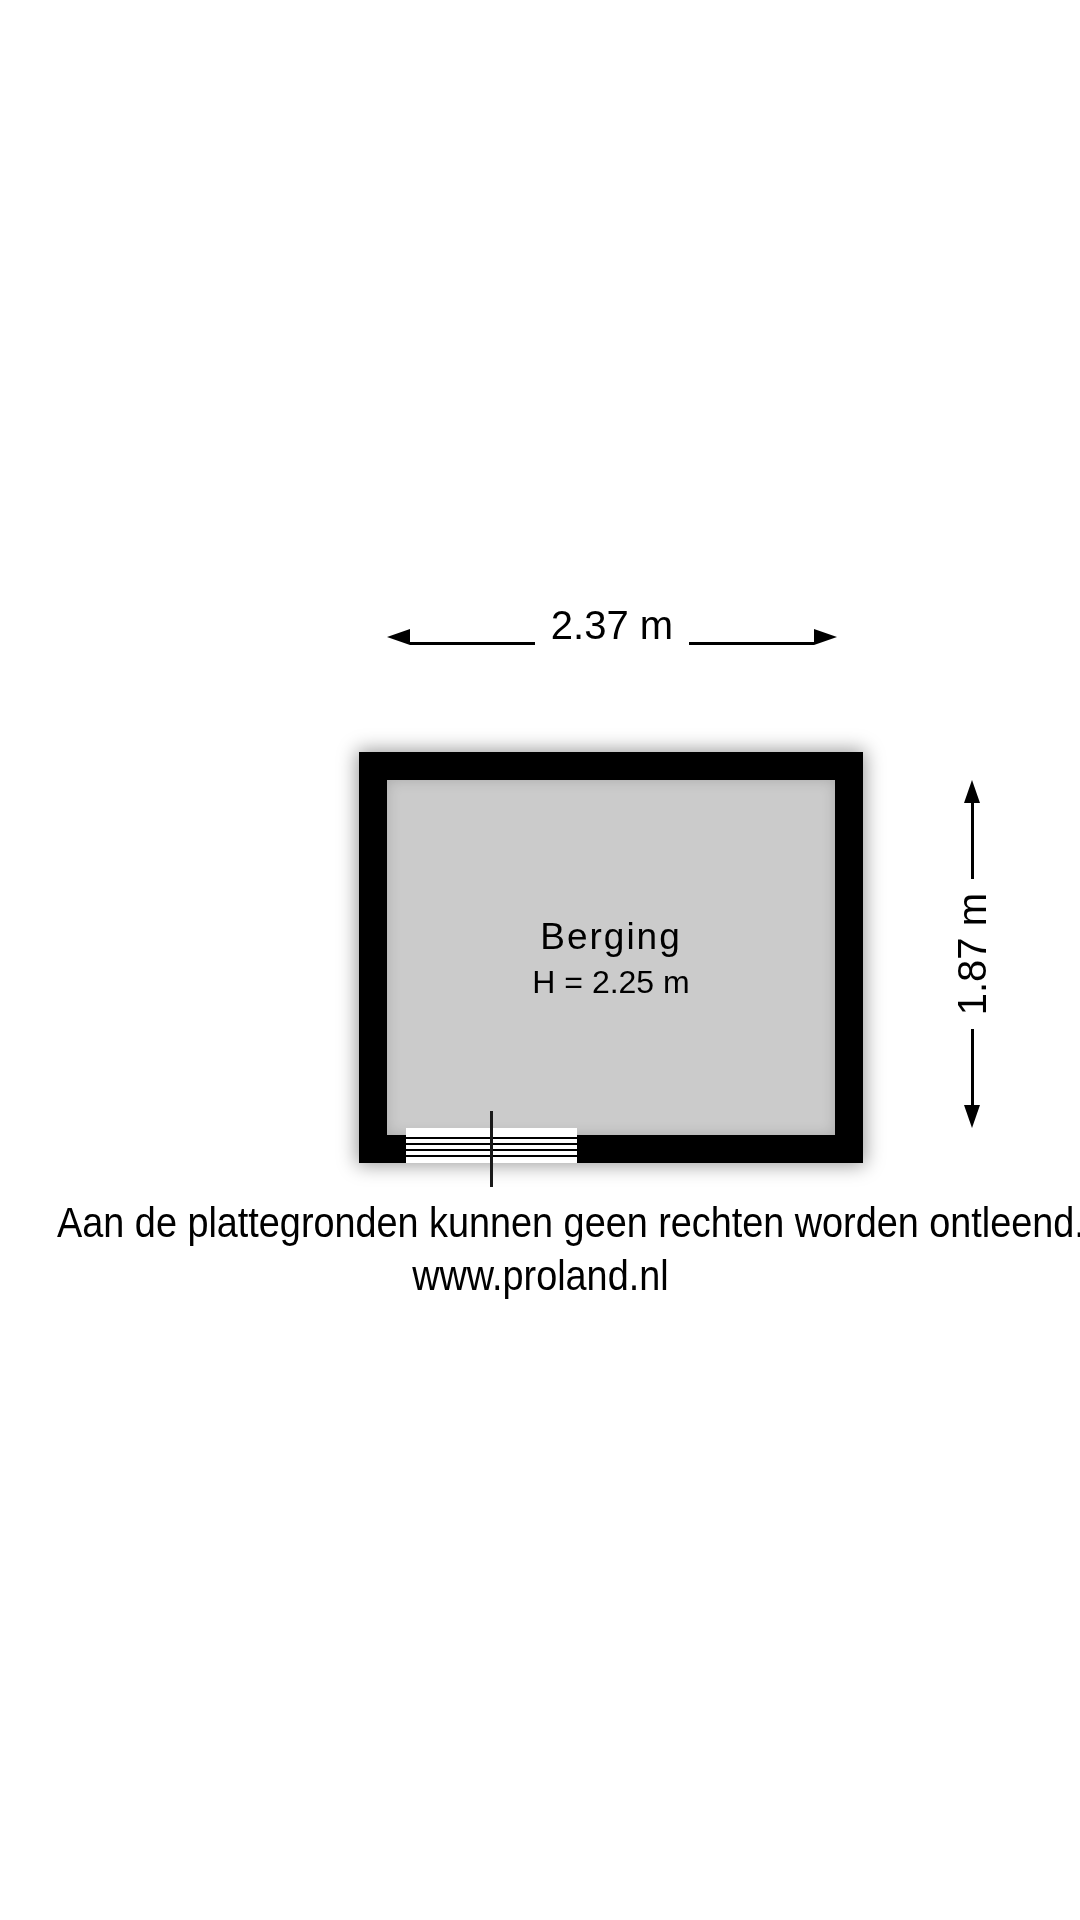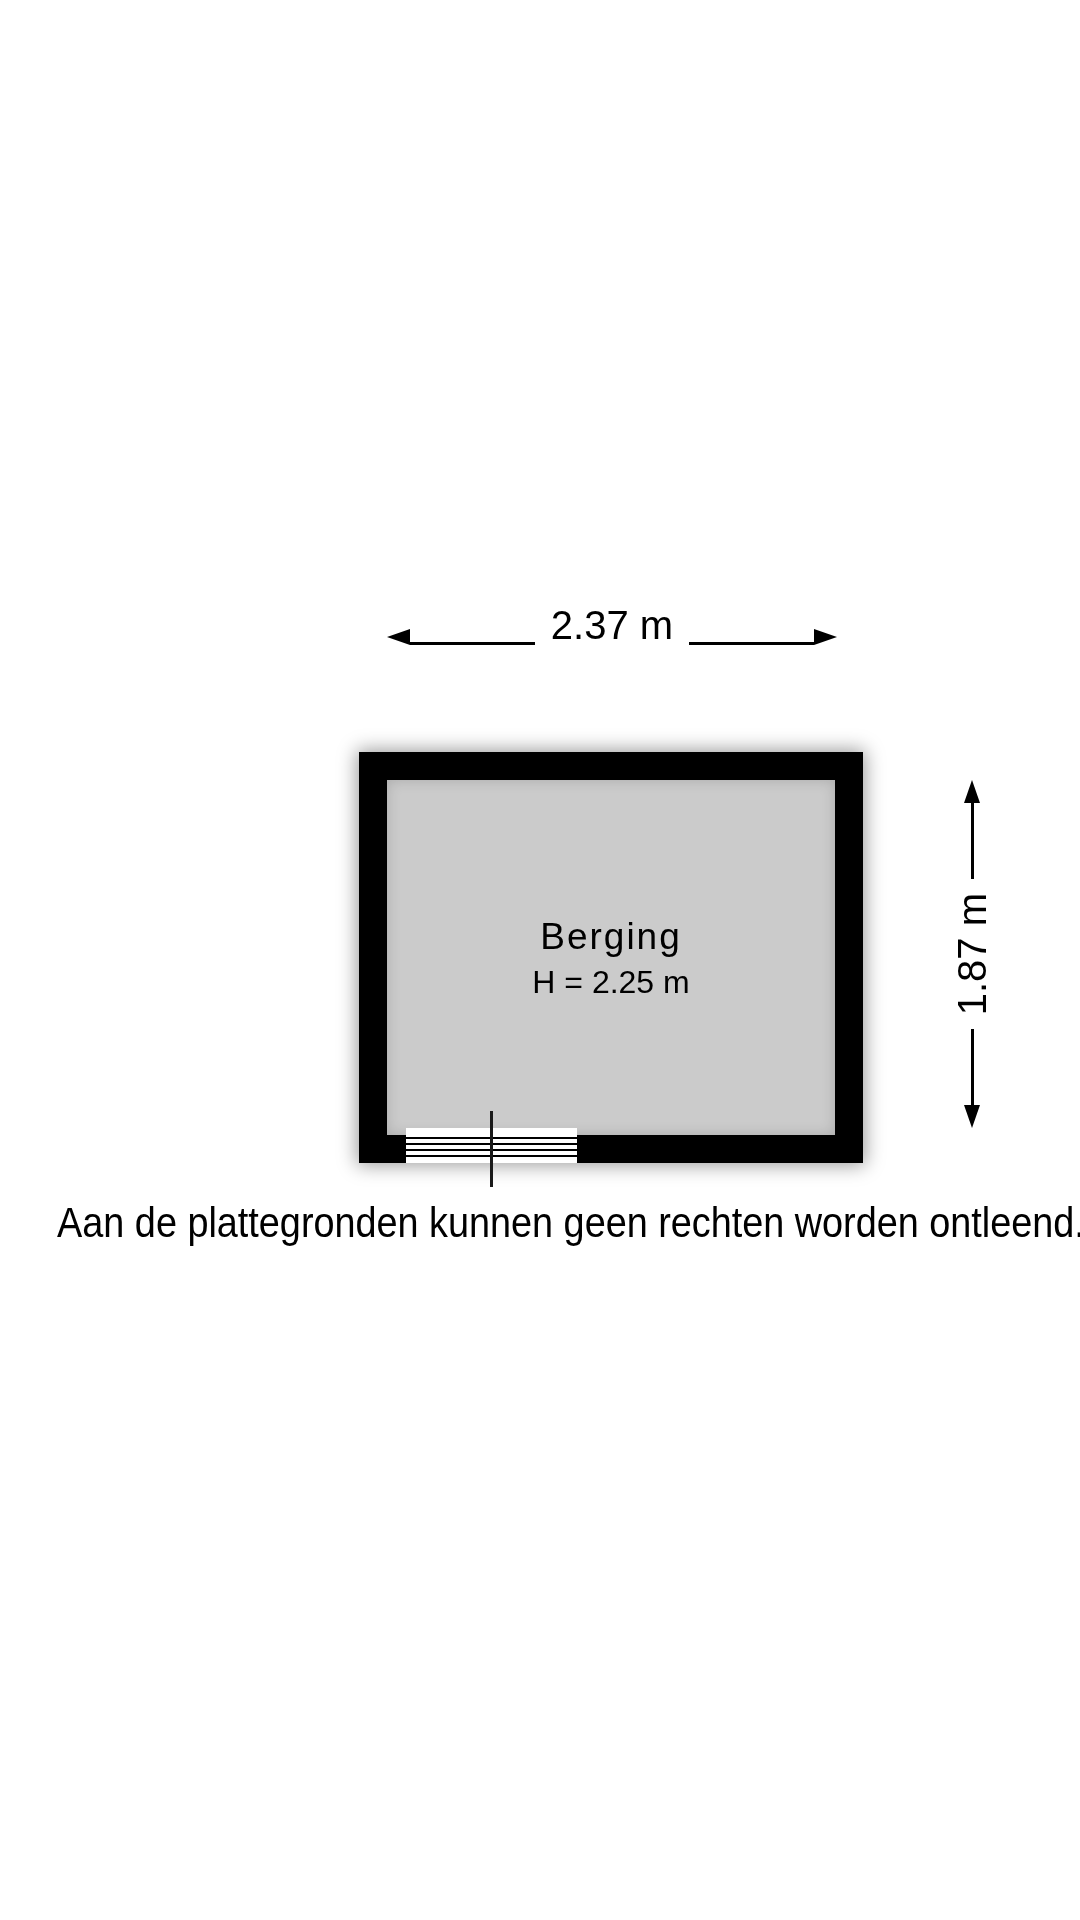--- a/index.html
+++ b/index.html
@@ -175,15 +175,18 @@
     <div class="dim-line-v"></div>
     <div class="dim-label">1.87 m</div>
     <div class="dim-line-v"></div>
     <div class="ah-down"></div>
   </div>
 
   <div class="footer">
     <div class="footer-line">
       <span>Aan de plattegronden kunnen geen rechten worden ontleend.</span>
     </div>
+    <div class="footer-line">
+      <span>www.proland.nl</span>
+    </div>
   </div>
 
 </div>
 
 </body></html>

